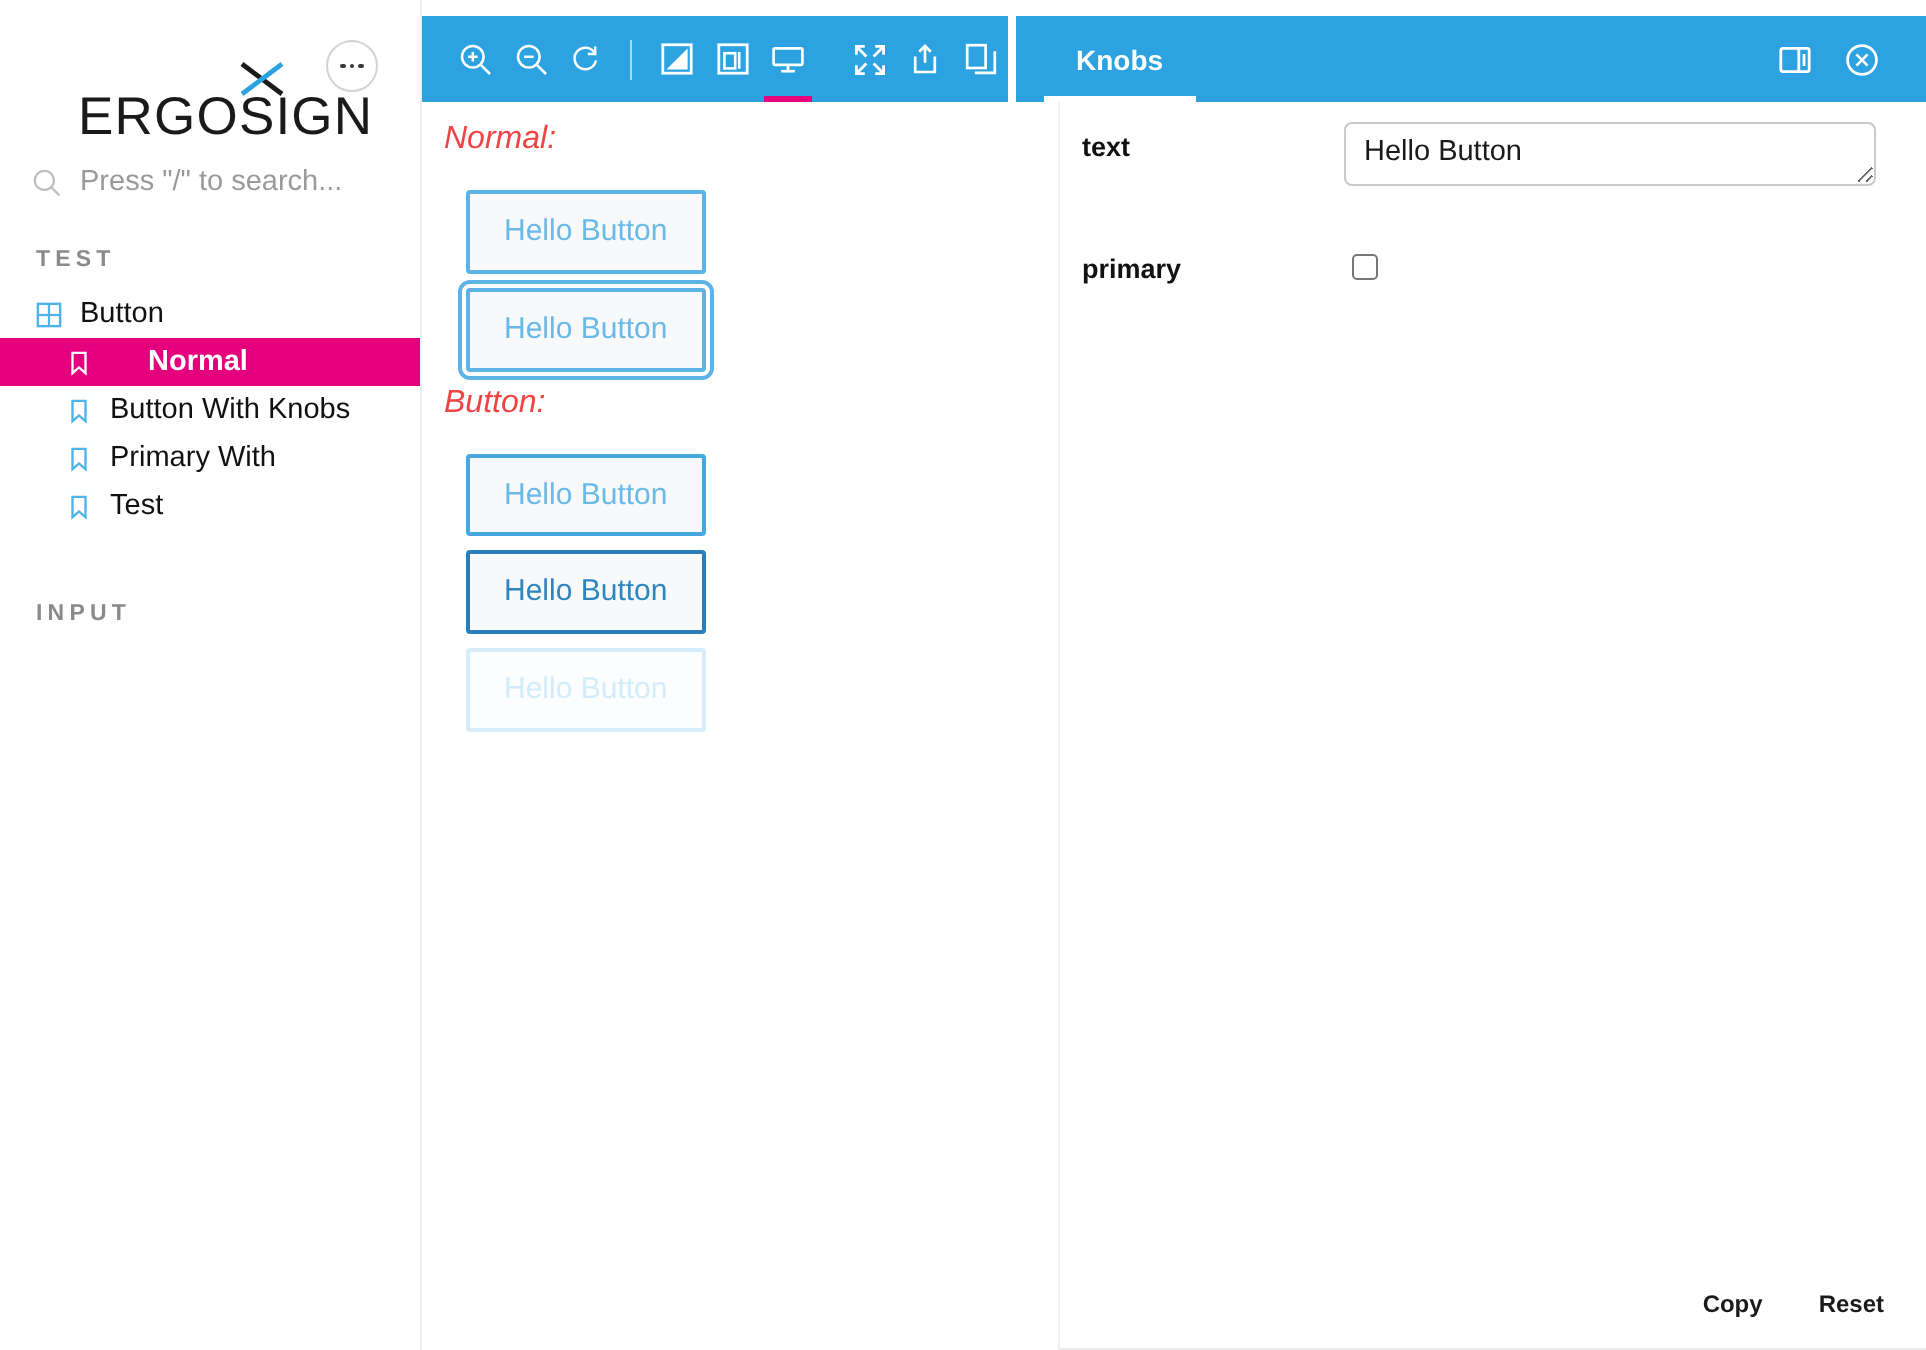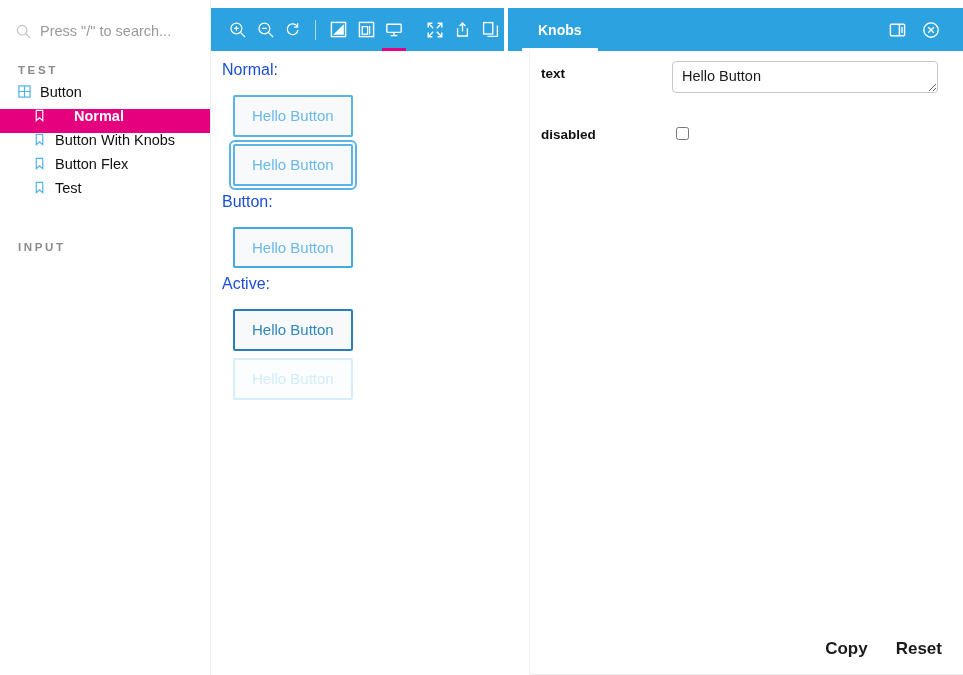--- a/index.html
+++ b/index.html
@@ -72,21 +72,21 @@
   .nav-heading {
     font-size: 11.5px; font-weight: bold;
     letter-spacing: 2.6px;
     color: #8a8a8a;
     padding: 0 0 0 18px;
     margin-top: 16px; margin-bottom: 9px;
     text-transform: uppercase;
   }
   .nav-group-spacer { height: 20px; }
   .nav-item {
-    display: flex; align-items: flex-start;
+    display: flex; align-items: center;
     height: 24px;
     font-size: 14.5px;
     color: #111;
     cursor: pointer;
     gap: 9px;
   }
   .nav-item.level-0 { padding-left: 18px; }
   .nav-item.level-1 { padding-left: 33px; }
   .nav-item.selected {
     background: #e5007d;
@@ -178,23 +178,24 @@
     display: flex;
   }
   #preview {
     width: 318px; flex: 0 0 318px;
     background: #ffffff;
     padding: 10px 0 0 11px;
     overflow: hidden;
   }
   .state-block { margin-bottom: 7px; }
   .state-label {
-    font-size: 16px; color: #1d4ed8;
+    font-size: 16px; color: #ef4444;
     font-family: "Liberation Sans", sans-serif;
     margin-bottom: 16px;
+    font-style: italic;
   }
   .demo-btn {
     display: inline-block;
     font-size: 15px;
     padding: 11px 17px;
     background: #f7f9fb;
     border: 2px solid #5bb4e5;
     color: #6bb9e8;
     border-radius: 2px;
     margin-left: 11px;
@@ -257,34 +258,48 @@
     margin: 5px 0 0 4px;
     cursor: pointer;
     display: block;
   }
   .knob-footer {
     position: absolute;
     right: 15px; bottom: 11px;
     display: flex; gap: 16px;
   }
   .knob-action {
-    font-size: 17px; font-weight: bold;
+    font-size: 12px; font-weight: bold;
     color: #1a1a1a; cursor: pointer;
     background: none; border: none;
     font-family: "Liberation Sans", sans-serif;
     padding: 4px 6px;
   }
 </style>
 </head>
 <body>
 
 <div id="app">
 
   <aside id="sidebar">
 
+    <div class="brand">
+      <div class="brand-mark">
+        <svg class="brand-x" width="26" height="20" viewBox="0 0 26 20">
+          <line x1="2" y1="2" x2="22" y2="17" stroke="#1a1a1a" stroke-width="2.4"></line>
+          <line x1="22" y1="2" x2="2" y2="17" stroke="#2ca3e0" stroke-width="2.4"></line>
+        </svg>
+        <div class="brand-word">ERGOSIGN</div>
+      </div>
+      <div class="dots-btn">
+        <span></span>
+          <span></span>
+          <span></span>
+      </div>
+    </div>
 
     <div class="searchbar">
       <svg class="search-icon" width="15" height="15" viewBox="0 0 16 16">
         <circle cx="6.6" cy="6.6" r="5.1" fill="none" stroke="#9a9a9a" stroke-width="1.2"></circle>
         <line x1="10.4" y1="10.4" x2="14.6" y2="14.6" stroke="#9a9a9a" stroke-width="1.2"></line>
       </svg>
       <span class="search-placeholder">Press "/" to search...</span>
     </div>
 
     <nav class="nav">
@@ -311,21 +326,21 @@
         <svg class="nav-icon" viewBox="0 0 14 14">
           <path d="M3.5 1.5 H10.5 V12.5 L7 9.4 L3.5 12.5 Z" fill="none" stroke="#4fb3e8" stroke-width="1.25"></path>
         </svg>
         <span class="nav-label">Button With Knobs</span>
       </div>
 
       <div class="nav-item level-1">
         <svg class="nav-icon" viewBox="0 0 14 14">
           <path d="M3.5 1.5 H10.5 V12.5 L7 9.4 L3.5 12.5 Z" fill="none" stroke="#4fb3e8" stroke-width="1.25"></path>
         </svg>
-        <span class="nav-label">Button Flex</span>
+        <span class="nav-label">Primary With</span>
       </div>
 
       <div class="nav-item level-1">
         <svg class="nav-icon" viewBox="0 0 14 14">
           <path d="M3.5 1.5 H10.5 V12.5 L7 9.4 L3.5 12.5 Z" fill="none" stroke="#4fb3e8" stroke-width="1.25"></path>
         </svg>
         <span class="nav-label">Test</span>
       </div>
 
       <div class="nav-group-spacer"></div>
@@ -461,47 +476,46 @@
         <div class="state-block">
           <button class="demo-btn focus">Hello Button</button>
         </div>
 
         <div class="state-block">
           <div class="state-label">Button:</div>
           <button class="demo-btn hover">Hello Button</button>
         </div>
 
         <div class="state-block">
-          <div class="state-label">Active:</div>
           <button class="demo-btn active">Hello Button</button>
         </div>
 
         <div class="state-block">
           <button class="demo-btn disabled">Hello Button</button>
         </div>
 
       </div>
 
       <div id="knobs">
 
         <div class="knob-row">
           <div class="knob-name">text</div>
           <div class="knob-ctrl">
             <textarea class="knob-textarea" style="">Hello Button</textarea>
           </div>
         </div>
 
-
         <div class="knob-row">
-          <div class="knob-name">disabled</div>
+          <div class="knob-name">primary</div>
           <div class="knob-ctrl">
             <input type="checkbox" class="knob-check" style="">
           </div>
         </div>
 
+
         <div class="knob-footer">
           <button class="knob-action">Copy</button>
           <button class="knob-action">Reset</button>
         </div>
 
       </div>
     </div>
   </section>
 </div>
 

